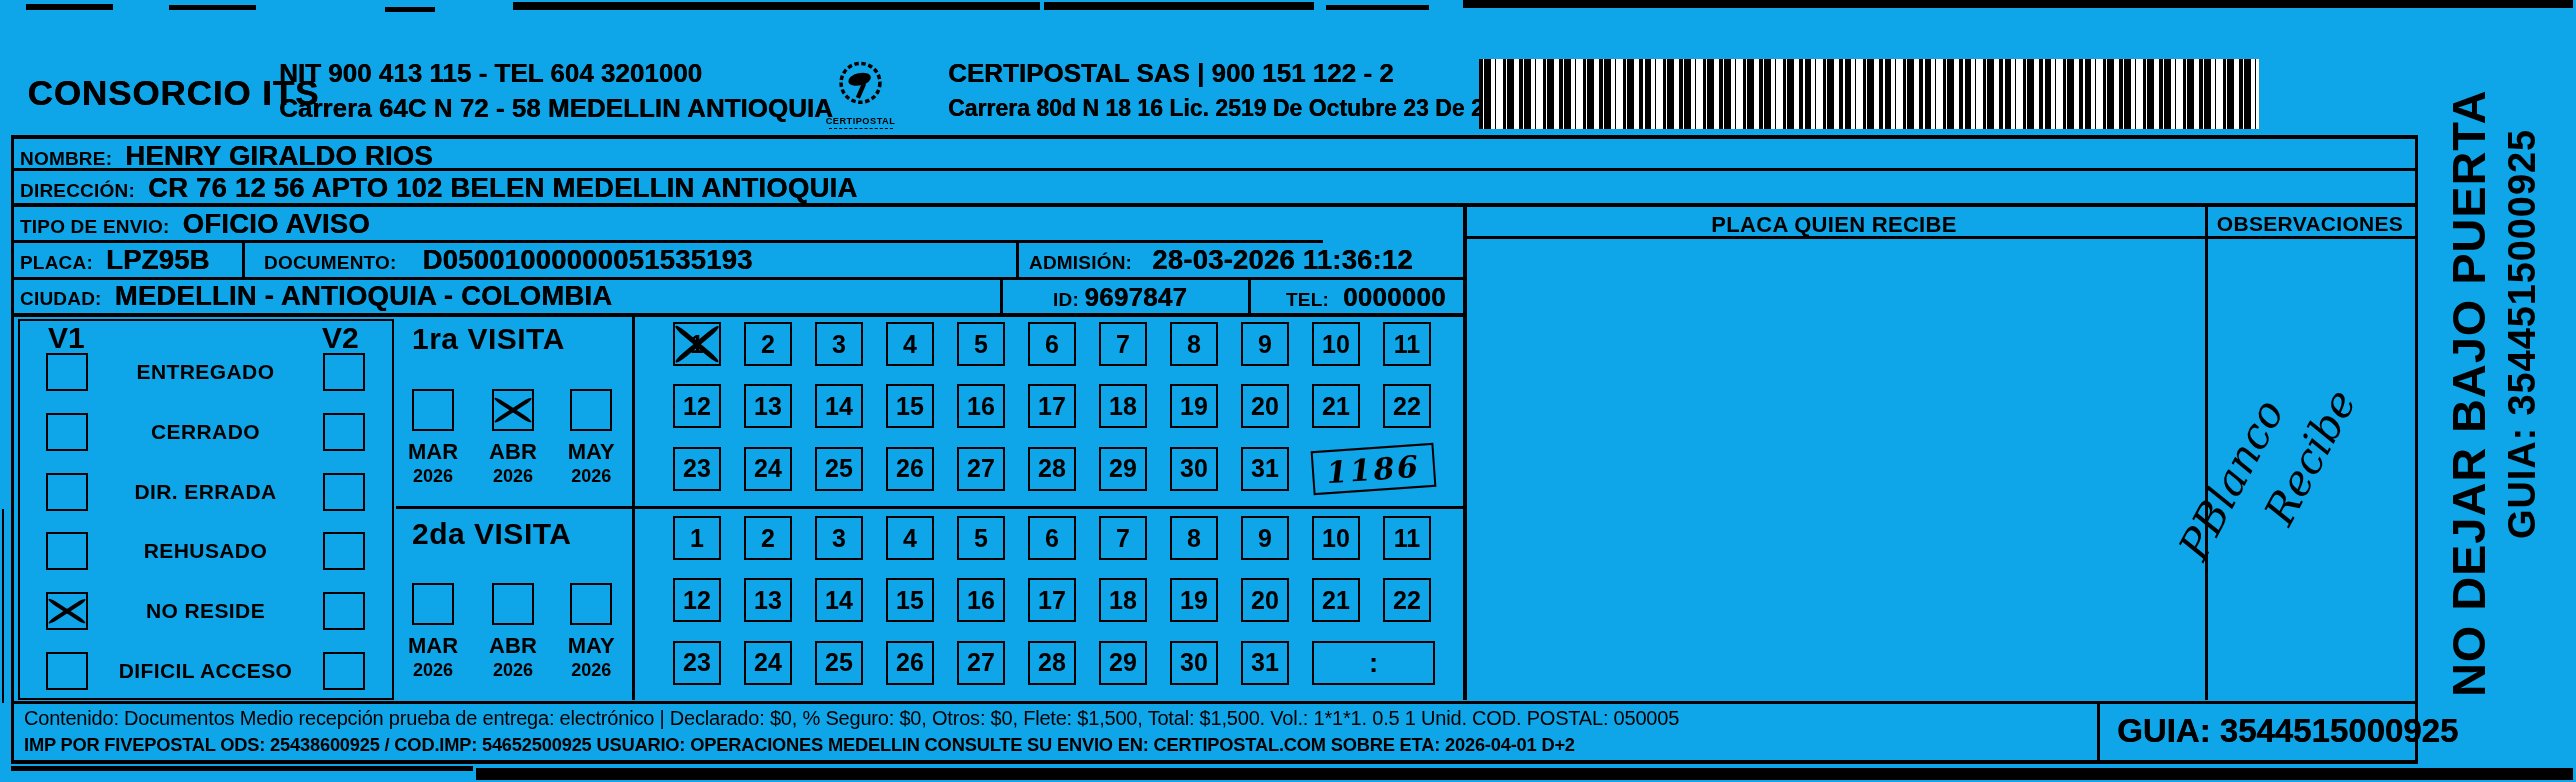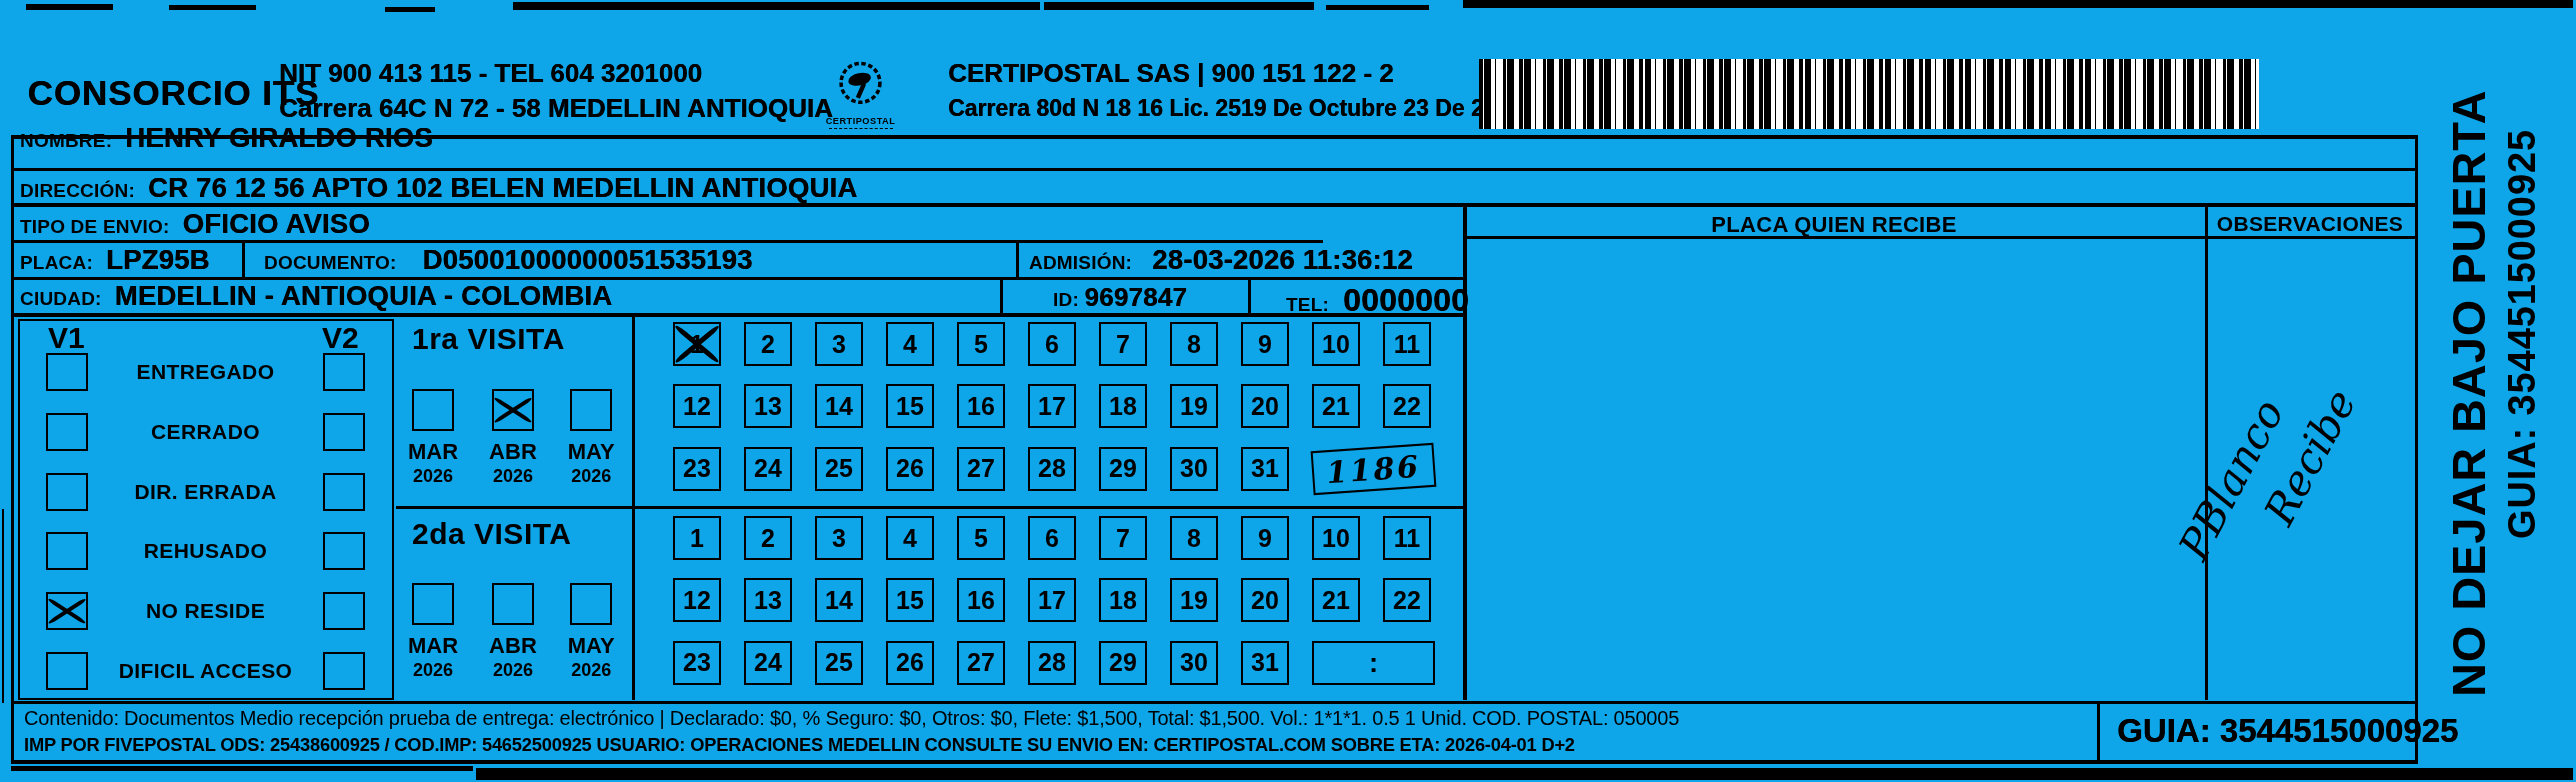--- a/index.html
+++ b/index.html
@@ -105,21 +105,21 @@
   <div class="ln" style="left:2415px;top:135px;width:2.7px;height:629px"></div>
   <div class="ln" style="left:242px;top:240px;width:2.7px;height:38px"></div>
   <div class="ln" style="left:1016px;top:240px;width:2.7px;height:38px"></div>
   <div class="ln" style="left:1000px;top:277px;width:2.7px;height:36px"></div>
   <div class="ln" style="left:1248px;top:277px;width:2.7px;height:36px"></div>
   <div class="ln" style="left:1463px;top:203px;width:3.7px;height:497px"></div>
   <div class="ln" style="left:632px;top:313px;width:2.7px;height:387px"></div>
   <div class="ln" style="left:2205px;top:203px;width:2.7px;height:497px"></div>
   <div class="ln" style="left:2097px;top:701px;width:2.7px;height:60px"></div>
 
-  <div class="frow" style="left:20px;top:122px">
+  <div class="frow" style="left:20px;top:140px">
     <span class="lbl">NOMBRE:</span>
     <span class="val">HENRY GIRALDO RIOS</span>
   </div>
   <div class="frow" style="left:20px;top:172px">
     <span class="lbl">DIRECCIÓN:</span>
     <span class="val">CR 76 12 56 APTO 102 BELEN MEDELLIN ANTIOQUIA</span>
   </div>
   <div class="frow" style="left:20px;top:208px">
     <span class="lbl">TIPO DE ENVIO:</span>
     <span class="val">OFICIO AVISO</span>
@@ -139,21 +139,21 @@
   <div class="frow" style="left:20px;top:280px">
     <span class="lbl">CIUDAD:</span>
     <span class="val">MEDELLIN - ANTIOQUIA - COLOMBIA</span>
   </div>
   <div class="frow" style="left:1053px;top:282px;gap:5.5px">
     <span class="lbl">ID:</span>
     <span class="val" style="font-size:26px">9697847</span>
   </div>
   <div class="frow" style="left:1286px;top:282px;gap:14px">
     <span class="lbl">TEL:</span>
-    <span class="val" style="font-size:32px">0000000</span>
+    <span class="val" style="font-size:26px">0000000</span>
   </div>
 
   <div class="v1v2box"></div>
   <div class="abs colhdr" style="left:48px;top:321px">V1</div>
   <div class="abs colhdr" style="left:322px;top:321px">V2</div>
   <div class="status-rows">
       <div class="status-row">
         <div class="cbox"></div>
         <div class="status-label">ENTREGADO</div>
         <div class="cbox"></div>

